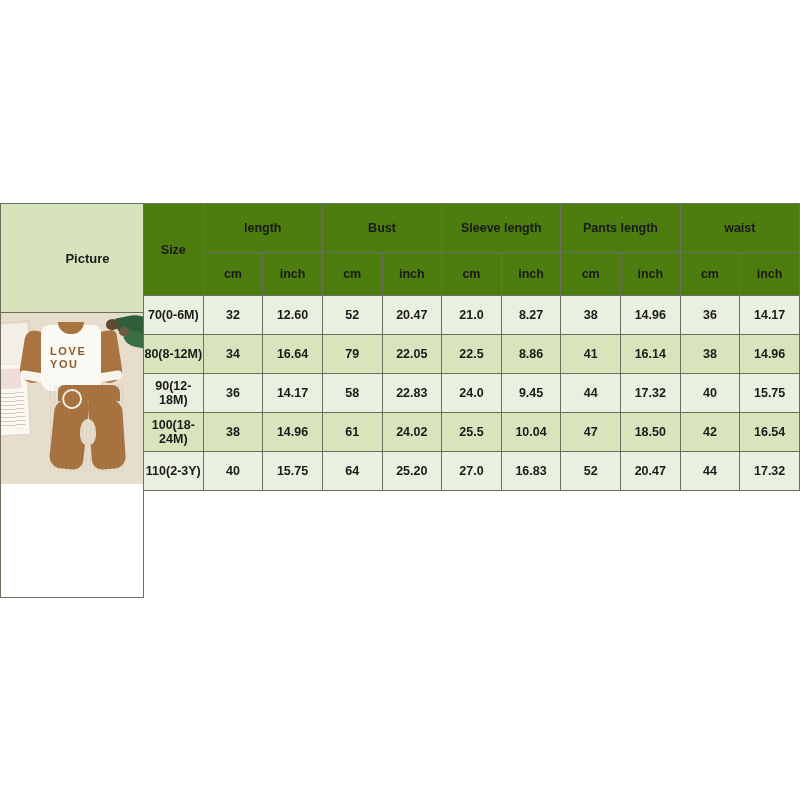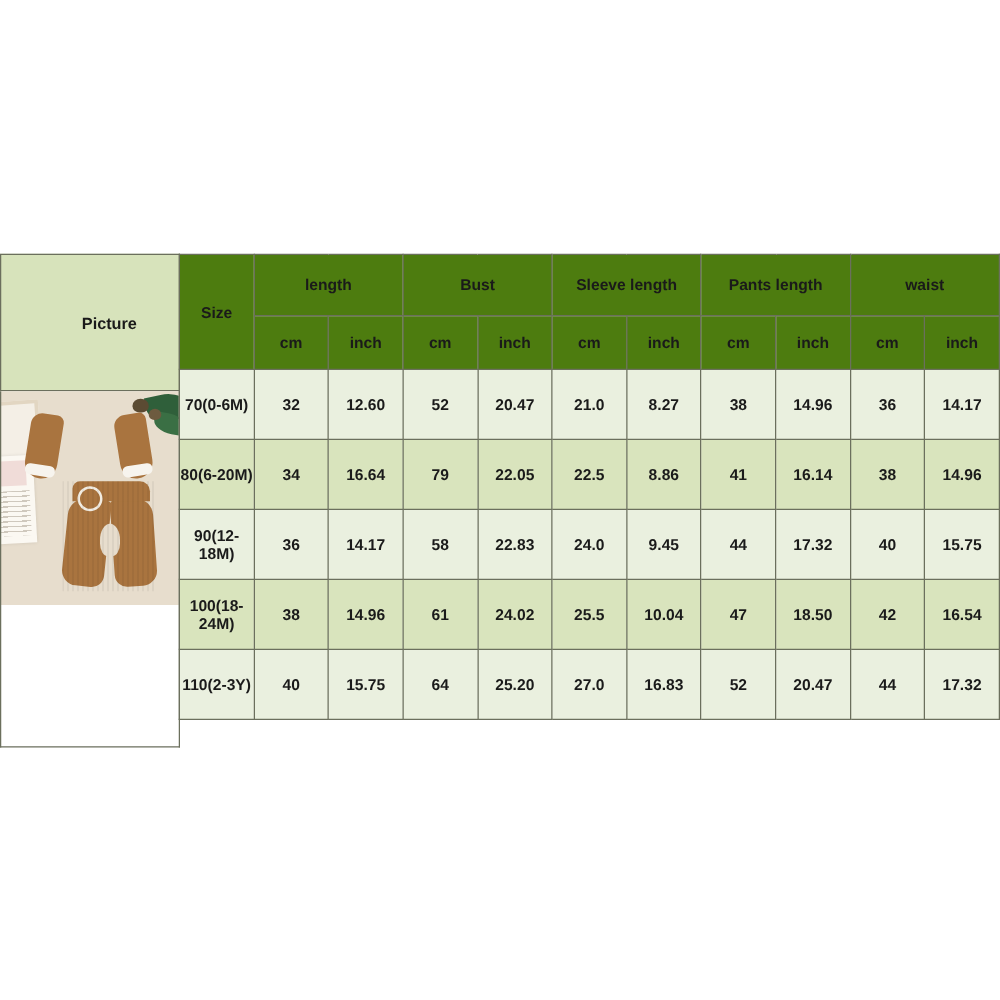--- a/index.html
+++ b/index.html
@@ -276,21 +276,21 @@
   }
   #size-table thead th {
     background: #4d7c0f;
   }
   .row-light td { background: #eaf0df; }
   .row-dark  td { background: #d9e4bd; }
 
   .h-group { height: 48px; font-size: 13px; }
   .h-unit  { height: 42px; margin-top: 31px; }
   .h-size  { height: 90px; font-size: 13px; margin-top: 32px; }
-  #size-table tbody tr { height: 56px; }
+  #size-table tbody tr { height: 39px; }
 
   
   #picture-head {
     position: absolute;
     left: 0px;
     top: 203px;
     width: 144px;
     height: 110px;
     box-sizing: border-box;
     background: #d7e3bb;
@@ -336,20 +336,26 @@
     <div class="prop-nut"></div>
     <div class="prop-nut b"></div>
 
     <div class="top">
       <div class="top-sleeve left">
         <div class="top-cuff left"></div>
       </div>
       <div class="top-sleeve right">
         <div class="top-cuff right"></div>
       </div>
+      <div class="top-body">
+        <div class="top-collar"></div>
+        <div class="top-text">LOVE
+YOU</div>
+        <div class="top-hem"></div>
+      </div>
     </div>
 
     <div class="pants">
       <div class="pants-leg left"></div>
       <div class="pants-leg right"></div>
       <div class="pants-gap"></div>
       <div class="pants-waist"></div>
       <div class="pants-tie"></div>
       <div class="pants-texture"></div>
     </div>
@@ -388,21 +394,21 @@
         <td>52</td>
         <td>20.47</td>
         <td>21.0</td>
         <td>8.27</td>
         <td>38</td>
         <td>14.96</td>
         <td>36</td>
         <td>14.17</td>
       </tr>
       <tr class="row-dark">
-        <td>80(6-20M)</td>
+        <td>80(8-12M)</td>
         <td>34</td>
         <td>16.64</td>
         <td>79</td>
         <td>22.05</td>
         <td>22.5</td>
         <td>8.86</td>
         <td>41</td>
         <td>16.14</td>
         <td>38</td>
         <td>14.96</td>

